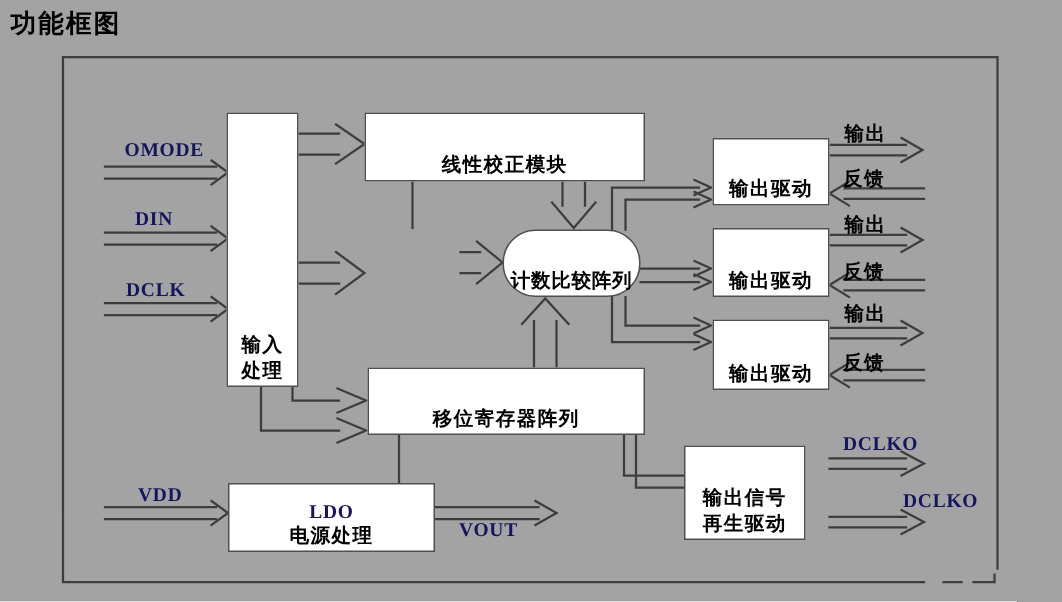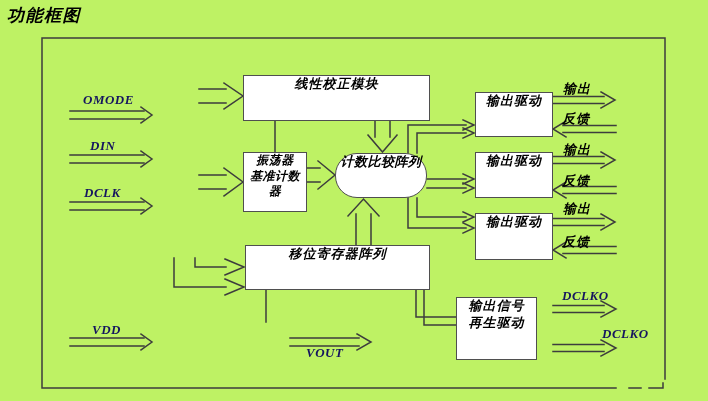--- a/index.html
+++ b/index.html
@@ -1,21 +1,21 @@
 <!DOCTYPE html>
 <html><head>
 <meta charset="utf-8">
 <style>
   html,body{margin:0;padding:0;background:#fff;}
-  #stage{position:relative;width:708px;height:401px;background:#bef264;overflow:hidden;
-         font-family:"DejaVu Sans",sans-serif;font-style:italic;}
+  #stage{position:relative;width:708px;height:401px;background:#a3a3a3;overflow:hidden;
+         font-family:"DejaVu Sans",sans-serif;}
   #wires{position:absolute;left:0;top:0;z-index:1;}
   .box{position:absolute;z-index:2;box-sizing:border-box;border:1.5px solid #4f4f4f;
        background:#ffffff;display:flex;flex-direction:column;align-items:center;
-       justify-content:flex-start;font-weight:700;color:#000;font-size:13px;line-height:1.3;
+       justify-content:flex-end;font-weight:700;color:#000;font-size:13px;line-height:1.3;
        text-align:center;letter-spacing:1px;}
   .box .ln{display:block;white-space:nowrap;}
   .siglabel{position:absolute;z-index:3;font-family:"Liberation Serif",serif;
             font-weight:700;font-size:13px;color:#15155f;white-space:nowrap;letter-spacing:.5px;}
   .cnlabel{position:absolute;z-index:3;font-weight:700;font-size:13px;color:#000;
            white-space:nowrap;letter-spacing:1px;}
   .title{position:absolute;left:7px;top:4px;z-index:3;font-weight:700;font-size:17px;
          color:#000;letter-spacing:1.5px;}
   .serifline{font-family:"Liberation Serif",serif;color:#15155f;letter-spacing:.5px;}
 </style>
@@ -144,39 +144,42 @@
       <path d="M553,344.5 H604 M553,351.5 H604"></path>
         <path d="M601,340 L616,348 L601,356"></path>
     </g>
 
     <g>
       <path d="M290,338 H359 M290,346 H359"></path>
         <path d="M357,334 L371,342 L357,350"></path>
     </g>
   </svg>
 
+  <div class="box" style="left:151px;top:75px;width:48px;height:183px;">
+    <span class="ln">输入</span>
+    <span class="ln">处理</span>
+  </div>
 
   <div class="box" style="left:243px;top:75px;width:187px;height:46px;">
     <span class="ln">线性校正模块</span>
   </div>
 
-  <div class="box" style="left:243px;top:152px;width:64px;height:60px;font-size:12px;letter-spacing:.5px;">
-    <span class="ln">振荡器</span>
-    <span class="ln">基准计数</span>
-    <span class="ln">器</span>
-  </div>
 
   <div class="box" style="left:335px;top:153px;width:92px;height:45px;letter-spacing:.5px;border-radius:22px;">
     <span class="ln">计数比较阵列</span>
   </div>
 
   <div class="box" style="left:245px;top:245px;width:185px;height:45px;">
     <span class="ln">移位寄存器阵列</span>
   </div>
 
+  <div class="box" style="left:152px;top:322px;width:138px;height:46px;">
+    <span class="ln serifline">LDO</span>
+    <span class="ln">电源处理</span>
+  </div>
 
   <div class="box" style="left:475px;top:92px;width:78px;height:45px;">
     <span class="ln">输出驱动</span>
   </div>
 
   <div class="box" style="left:475px;top:152px;width:78px;height:46px;">
     <span class="ln">输出驱动</span>
   </div>
 
   <div class="box" style="left:475px;top:213px;width:78px;height:47px;">

